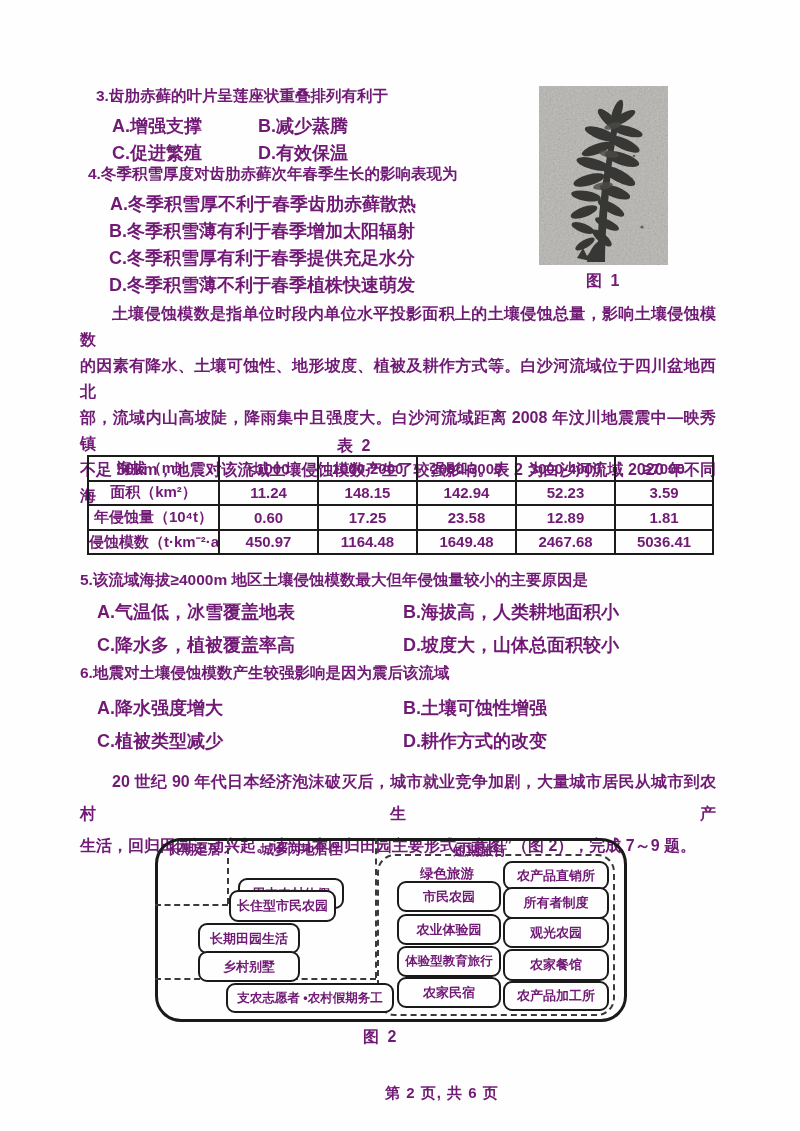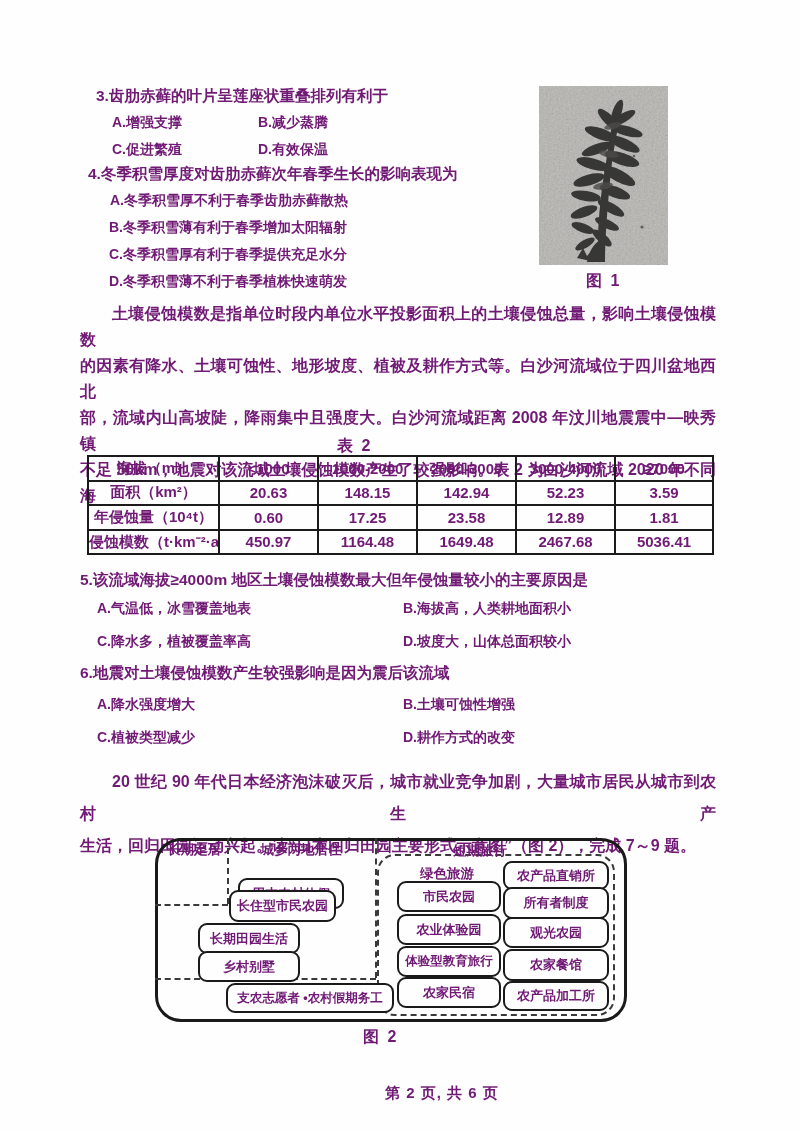--- a/index.html
+++ b/index.html
@@ -2,21 +2,21 @@
 <html><head>
 <meta charset="utf-8">
 <style>
   html,body { margin:0; padding:0; background:#e8e8e8; }
   .page {
     position:relative; width:800px; height:1131px; margin:0 auto;
     background:#fefefe; overflow:hidden;
     font-family:"Liberation Sans", sans-serif;
     color:#701a75;
   }
-  .t { position:absolute; white-space:nowrap; font-weight:700; font-size:14px; }
+  .t { position:absolute; white-space:nowrap; font-weight:700; font-size:18px; }
   .stem { font-size:15.5px; }
   .passage { position:absolute; left:80px; width:636px; font-weight:700; font-size:16px; }
   .pl { width:100%; }
   .fill { text-align:justify; text-align-last:justify; }
   .indent { text-indent:32px; }
   .cap { position:absolute; white-space:nowrap; font-weight:700; font-size:16px; letter-spacing:2px; }
 
   table.tbl { position:absolute; left:87px; top:455px; border-collapse:collapse; table-layout:fixed; width:625px; }
   table.tbl td {
     border:2px solid #1b1b1b; text-align:center; vertical-align:middle;
@@ -120,21 +120,21 @@
         <tr>
       <td>海拔（m）</td>
       <td>&lt;1000</td>
       <td>1000-2000</td>
       <td>2000-3000</td>
       <td>3000-4000</td>
       <td>≥7000</td>
     </tr>
     <tr>
       <td>面积（km²）</td>
-      <td>20.63</td>
+      <td>11.24</td>
       <td>148.15</td>
       <td>142.94</td>
       <td>52.23</td>
       <td>3.59</td>
     </tr>
     <tr>
       <td>年侵蚀量（10⁴t）</td>
       <td>0.60</td>
       <td>17.25</td>
       <td>23.58</td>

